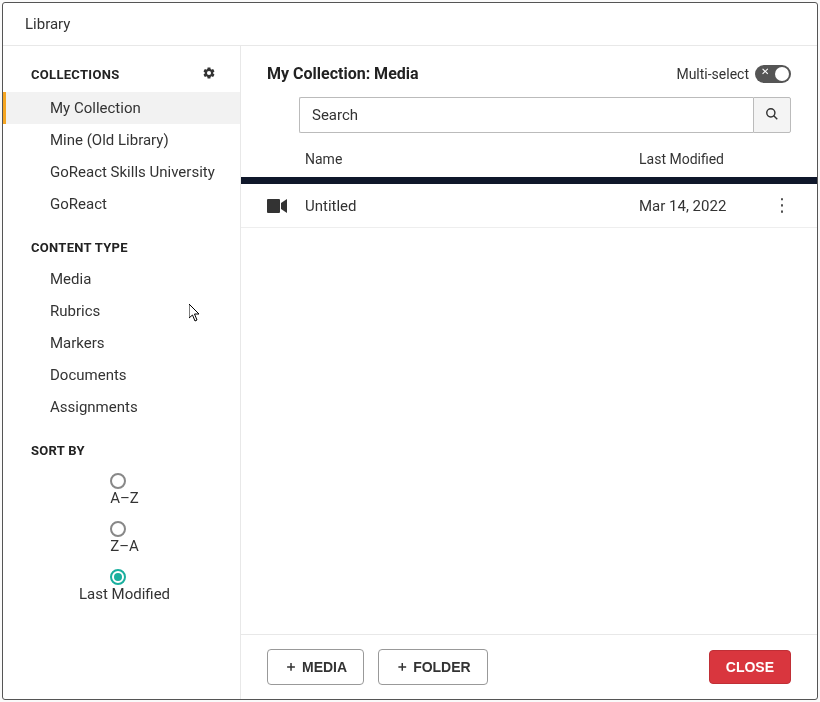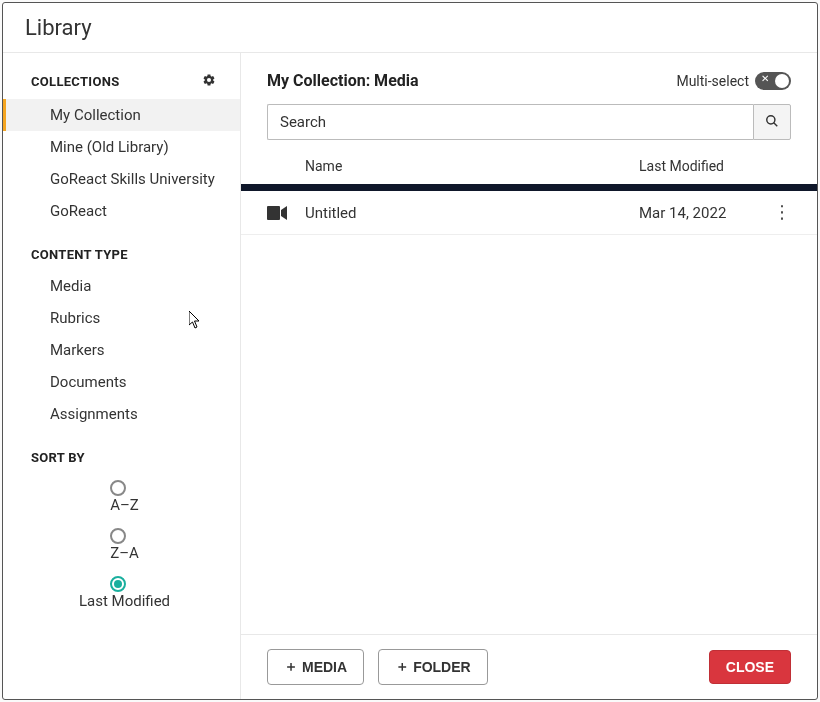--- a/index.html
+++ b/index.html
@@ -16,21 +16,21 @@
       border-radius: 3px;
       display: flex;
       flex-direction: column;
       overflow: hidden;
     }
     .dialog-header {
       padding: 12px 22px;
       border-bottom: 1px solid #e8e8e8;
     }
     .dialog-title {
-      font-size: 22px;
+      font-size: 15px;
       font-weight: 400;
       color: #333;
     }
     .dialog-body {
       flex: 1;
       display: flex;
       min-height: 0;
     }
 
     
@@ -166,20 +166,21 @@
       display: flex;
     }
     .search-label-box {
       border: 1px solid #bbb;
       border-right: none;
       border-radius: 2px 0 0 2px;
       padding: 8px 12px;
       font-size: 15px;
       color: #333;
       background: #fff;
+      margin-left: 32px;
     }
     .search-input {
       flex: 1;
       border: 1px solid #bbb;
       border-left: none;
       border-right: none;
       padding: 8px 10px;
       font-size: 15px;
       outline: none;
     }

